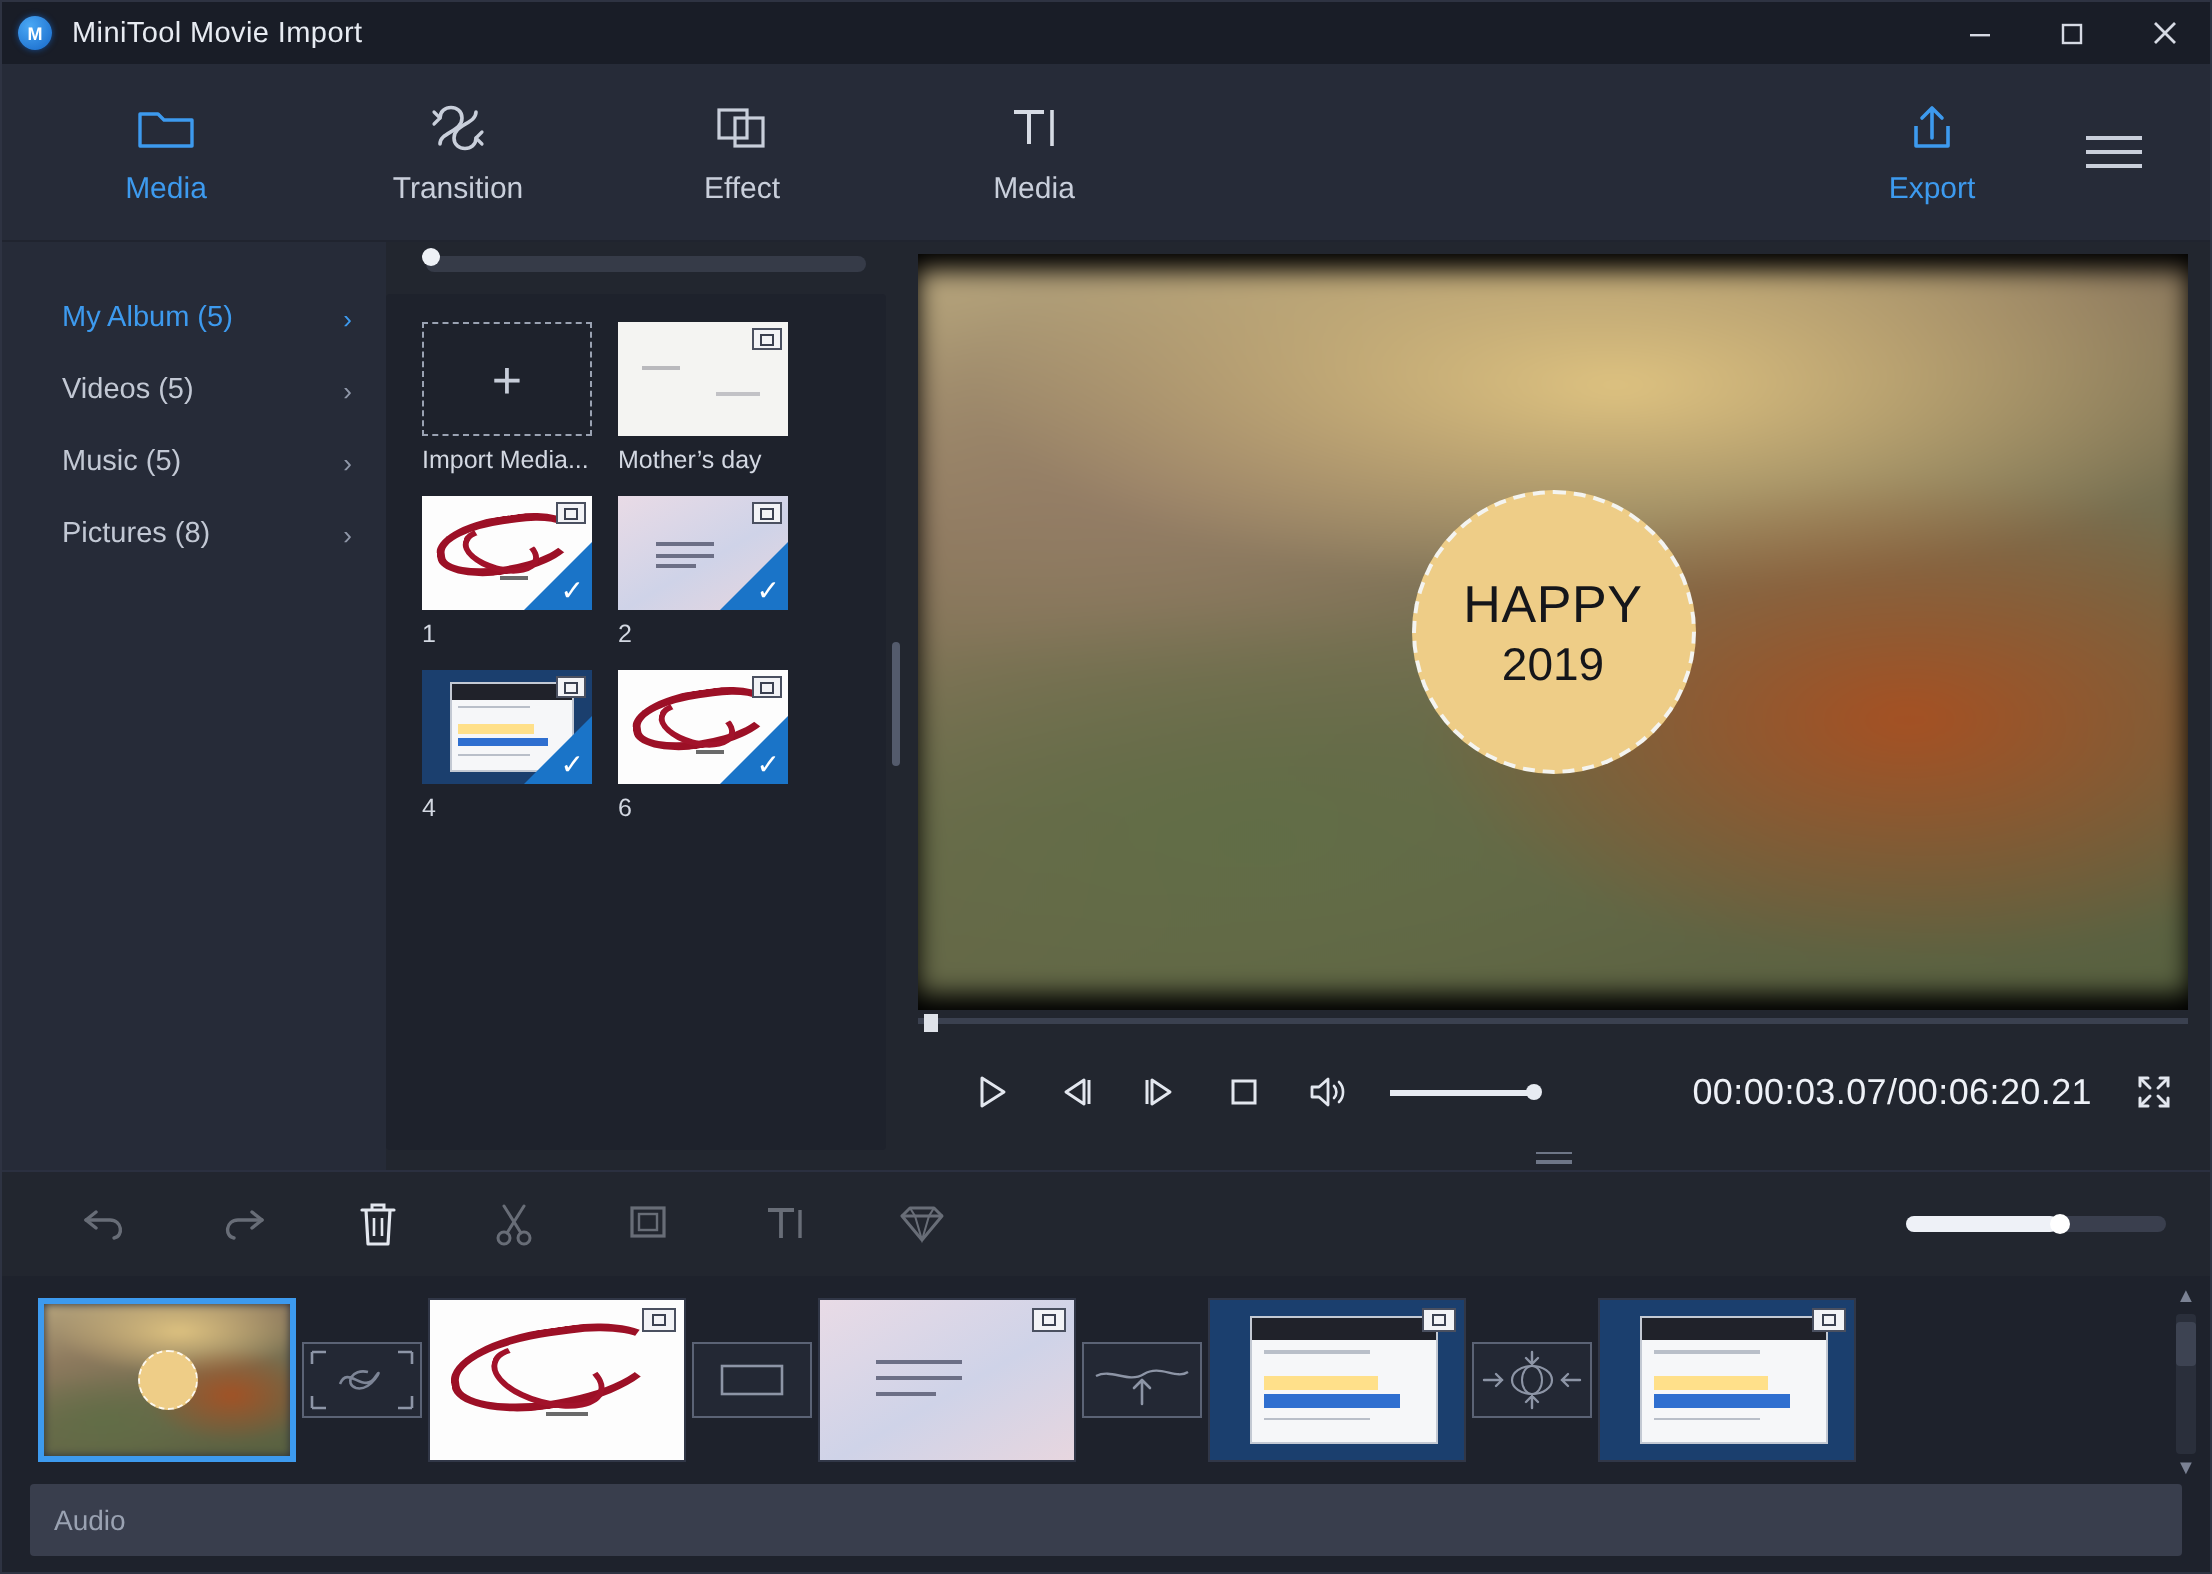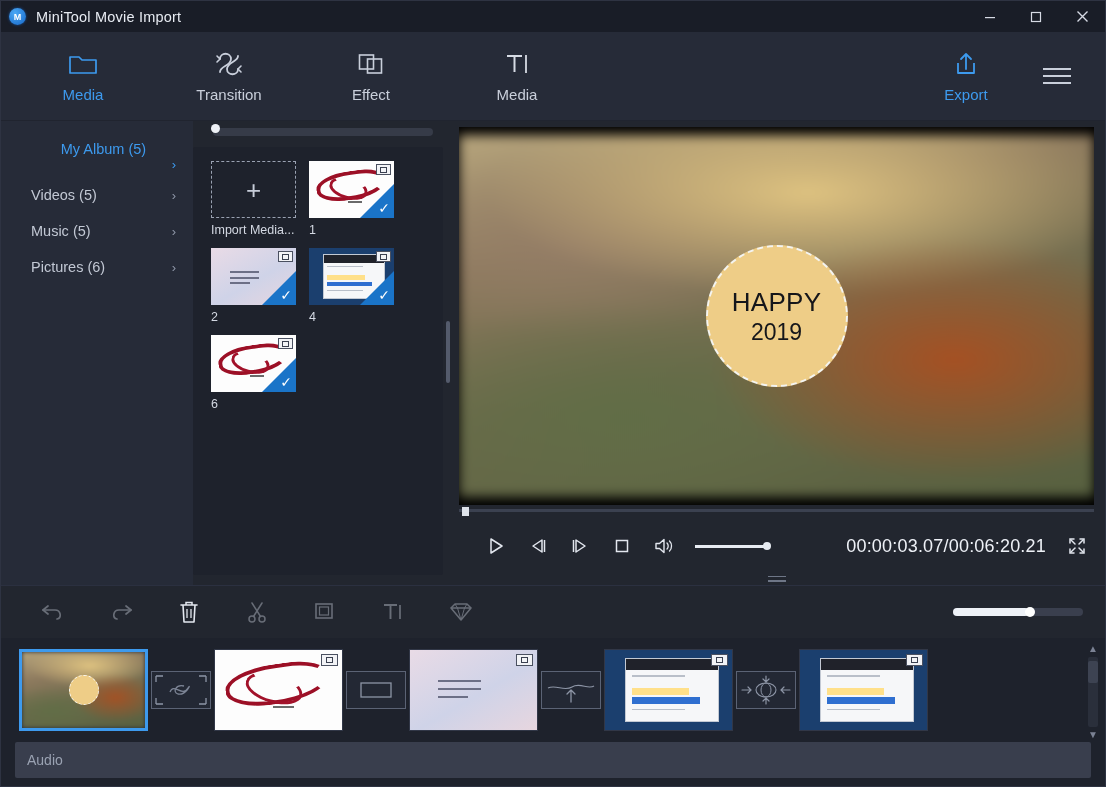--- a/index.html
+++ b/index.html
@@ -82,21 +82,21 @@
   .leftnav {
     width: 192px; flex: 0 0 192px;
     background: #262b38;
     padding-top: 20px;
   }
   .navitem {
     height: 36px; display: flex; align-items: center;
     padding: 0 17px 0 30px; cursor: pointer;
     color: #c2c8d4; font-size: 14.5px;
   }
-  .navitem.active { color: #3d9aee; flex-direction: column; }
+  .navitem.active { color: #3d9aee; }
   .navitem .chev { margin-left: auto; color: #8f97a8; font-size: 13px; }
   .navitem.active .chev { color: #3d9aee; }
 
   
   .mediapanel {
     width: 260px; flex: 0 0 260px;
     background: #22262f;
     display: flex; flex-direction: column;
     position: relative;
   }
@@ -418,39 +418,48 @@
       </div>
       <div class="navitem">
         <span>Videos (5)</span>
         <span class="chev">›</span>
       </div>
       <div class="navitem">
         <span>Music (5)</span>
         <span class="chev">›</span>
       </div>
       <div class="navitem">
-        <span>Pictures (6)</span>
+        <span>Pictures (8)</span>
         <span class="chev">›</span>
       </div>
     </div>
 
     <div class="mediapanel">
       <div class="mslider">
         <div class="track"></div>
         <div class="knob"></div>
       </div>
       <div class="mediabox">
 
         <div class="mcell">
           <div class="mthumb import">
             <div class="plus">+</div>
           </div>
           <div class="mlabel">Import Media...</div>
         </div>
 
+        <div class="mcell">
+          <div class="mthumb">
+            <div class="art-note"></div>
+            <div class="vbadge">
+                <i></i>
+              </div>
+          </div>
+          <div class="mlabel">Mother’s day</div>
+        </div>
 
         <div class="mcell">
           <div class="mthumb">
             <div class="art-love">
               <div class="swirl"></div>
                 <div class="swirl2"></div>
                 <div class="sub"></div>
             </div>
             <div class="vbadge">
                 <i></i>

